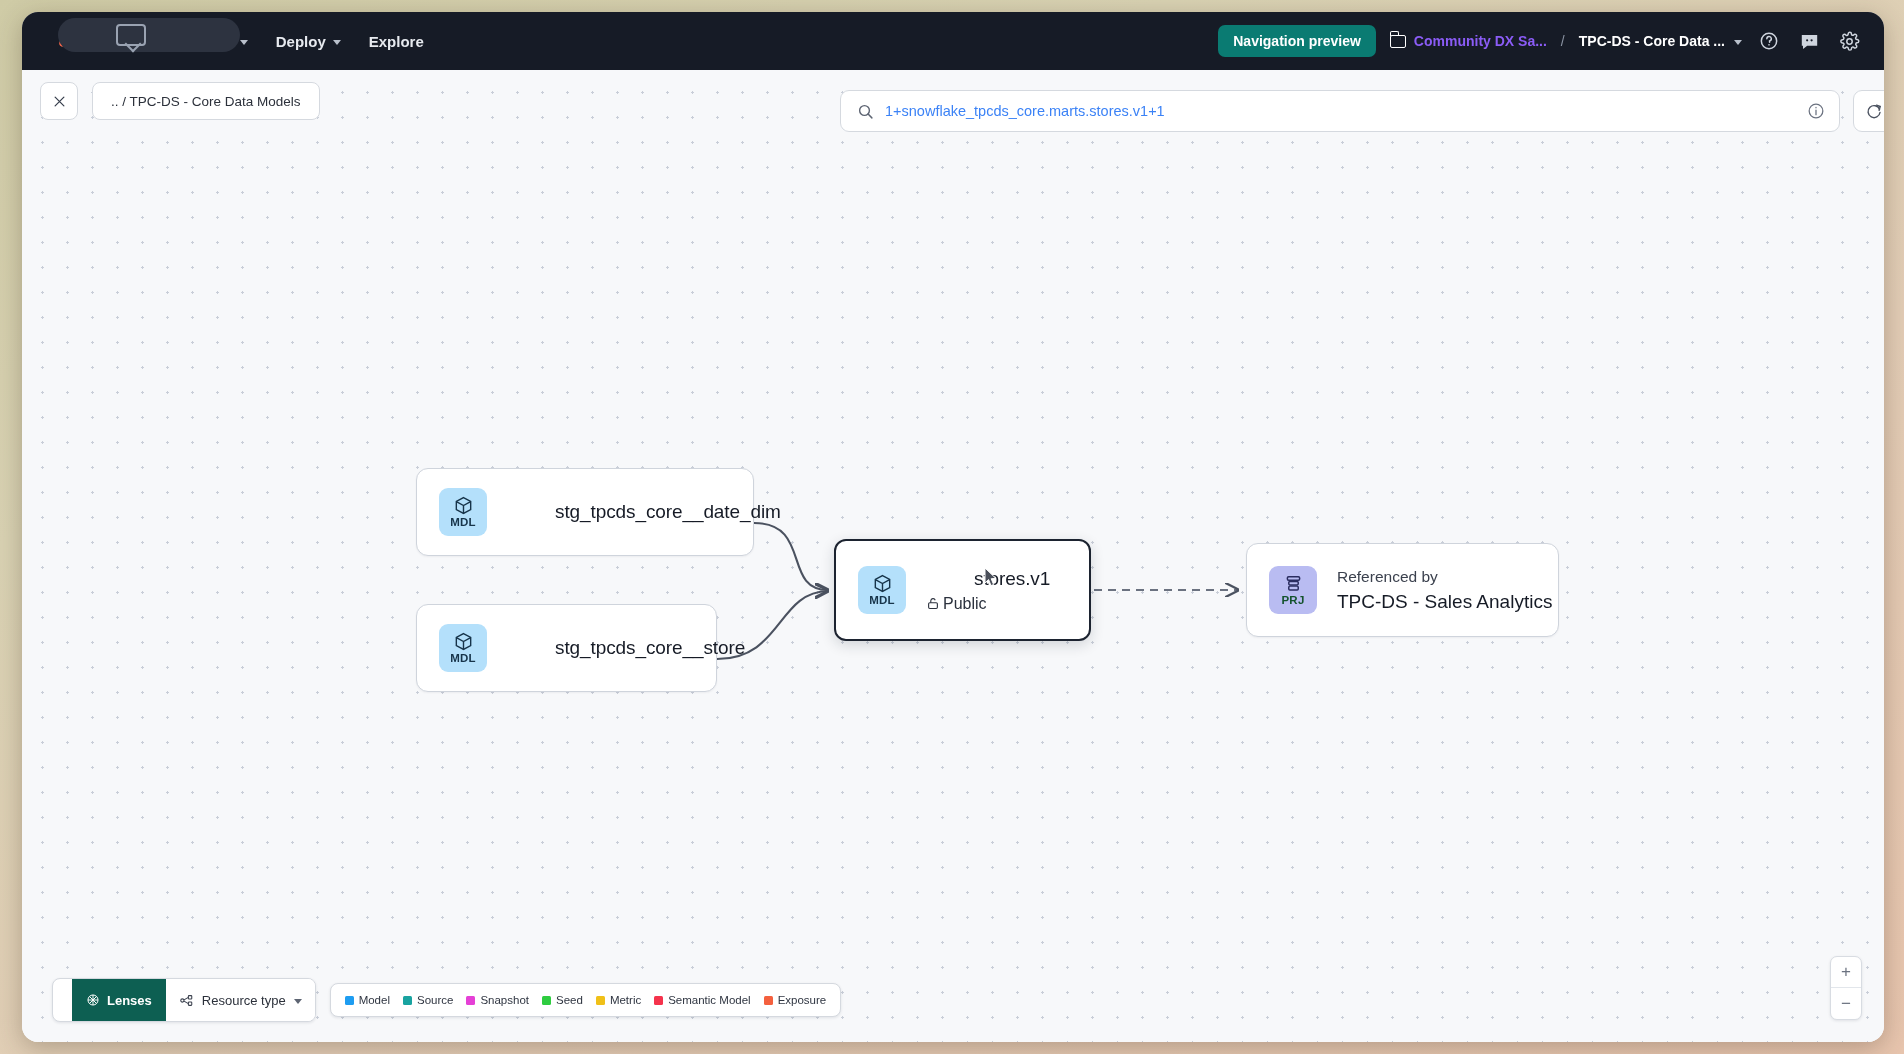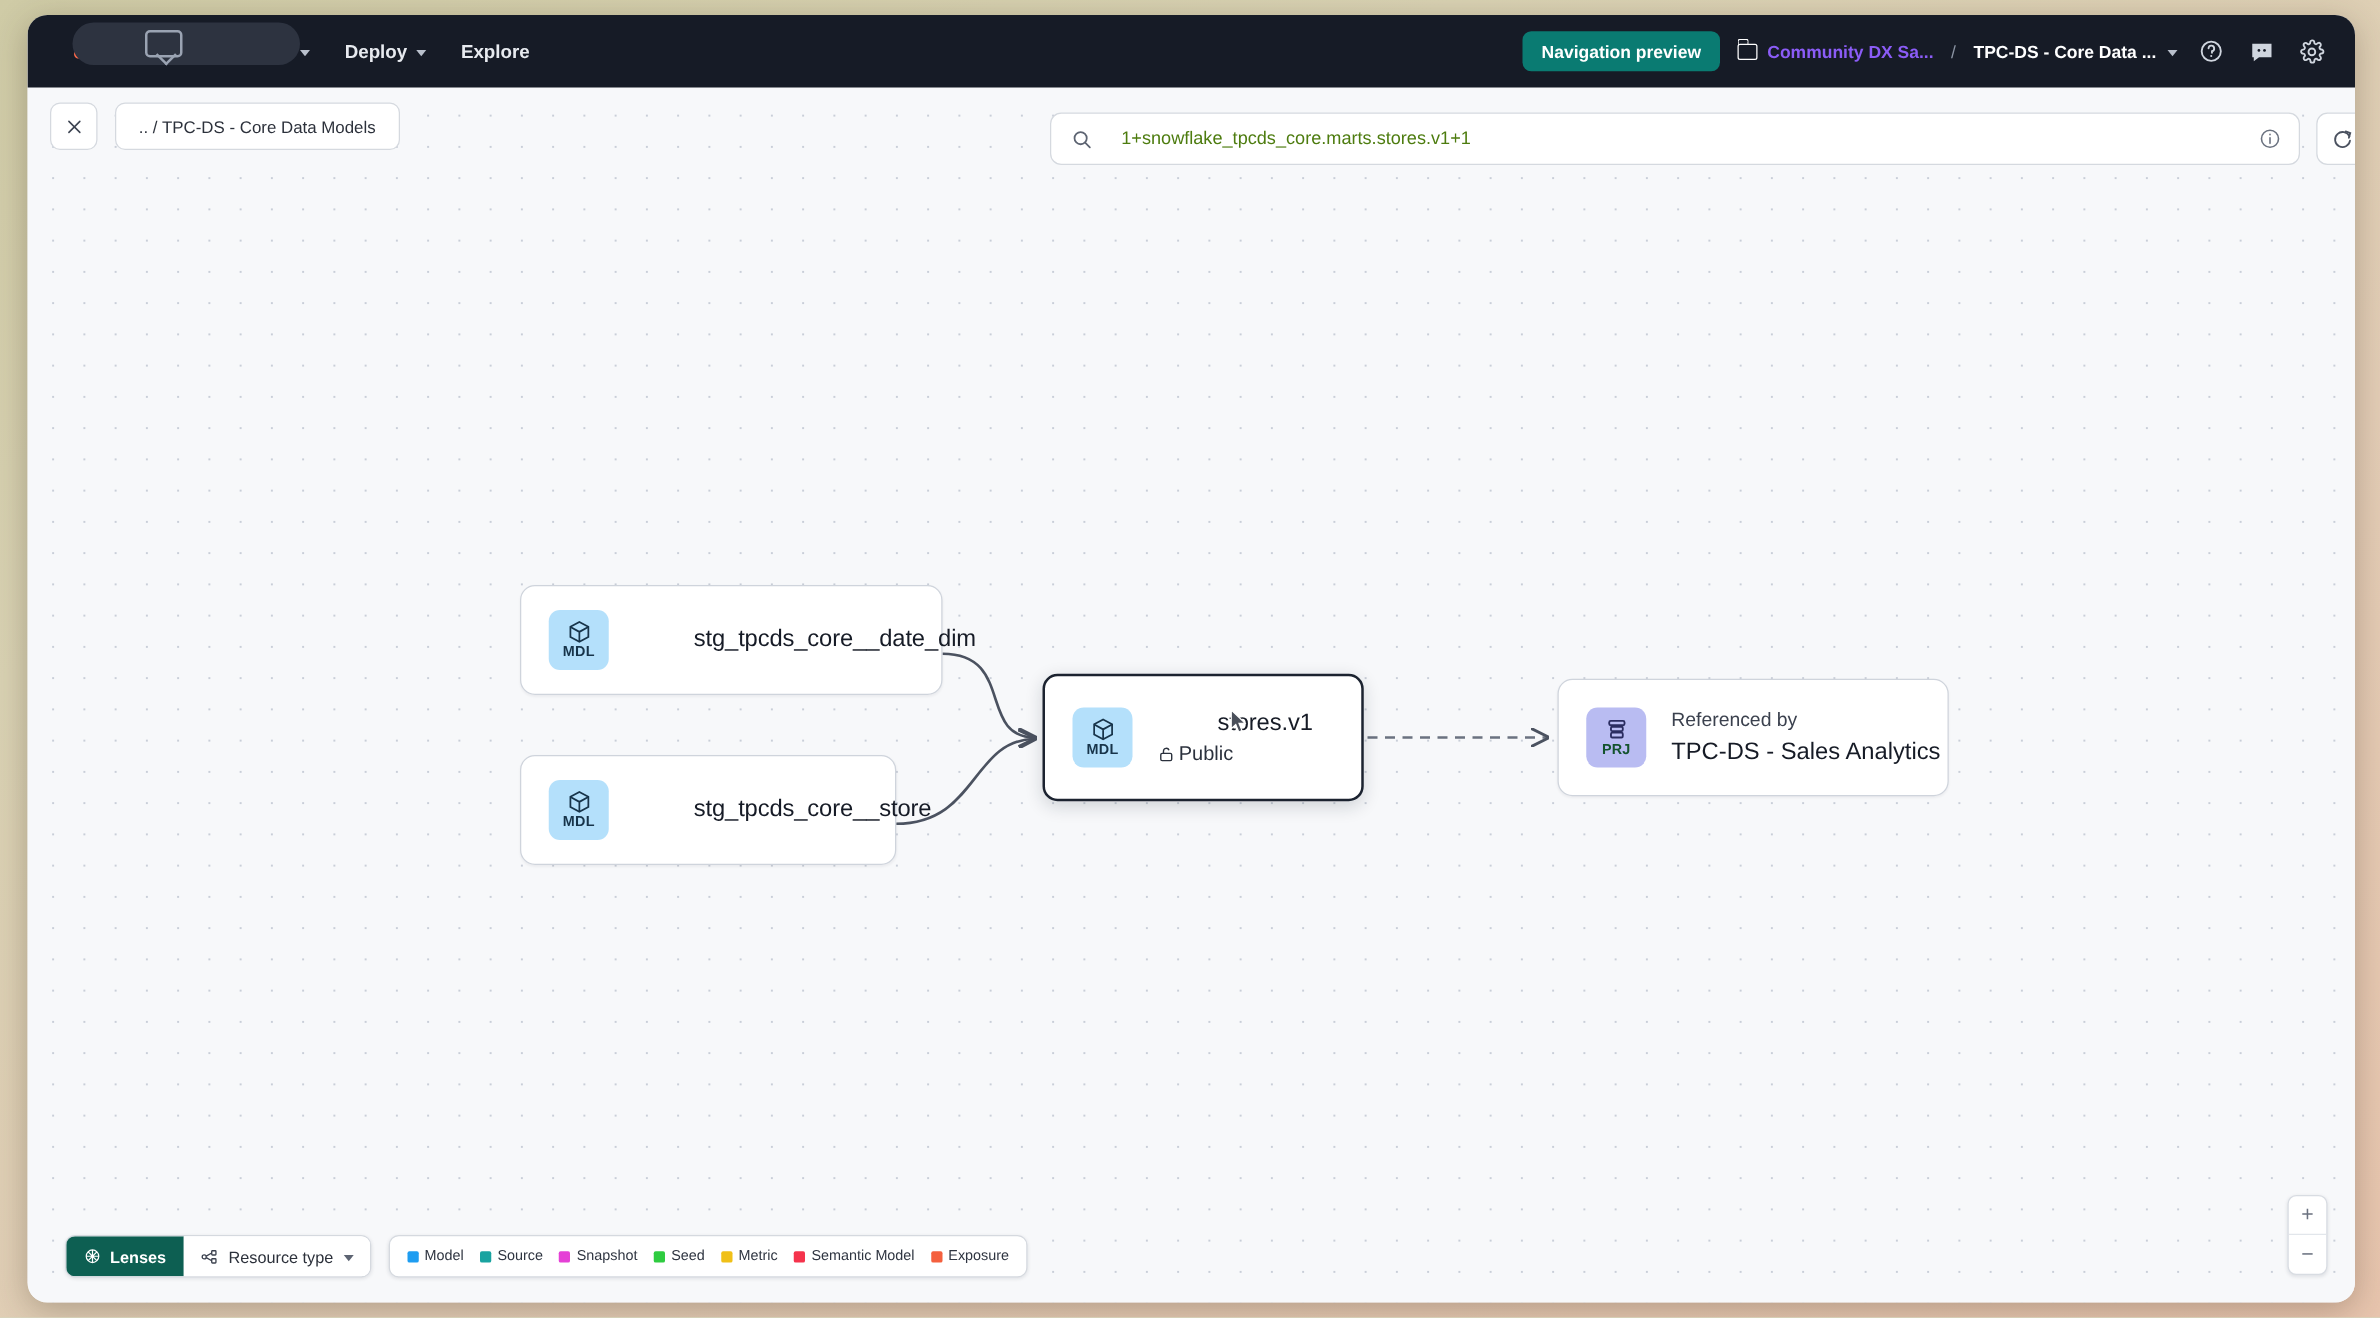--- a/index.html
+++ b/index.html
@@ -214,23 +214,22 @@
     align-items: center;
     padding: 0 14px 0 16px;
     gap: 11px;
   }
   #search-input {
     flex: 1;
     border: none;
     outline: none;
     font-family: "Liberation Sans", sans-serif;
     font-size: 14.5px;
-    color: #4d7c0f;
+    color: #3b82f6;
     background: transparent;
-    margin-left: 12px;
   }
   #refresh-btn { width: 42px; height: 42px; flex: none; border-radius: 9px; }
 
   
   #canvas {
     position: absolute;
     left: 0; top: 58px;
     width: 1862px;
     height: 972px;
     background-color: #f7f8fa;
@@ -300,27 +299,28 @@
   #bottom-bar {
     position: absolute;
     left: 30px;
     bottom: 20px;
     display: flex;
     align-items: center;
     gap: 14px;
     z-index: 25;
   }
   #lens-group {
-    height: 34px;
+    height: 44px;
     display: flex;
     border-radius: 8px;
     overflow: hidden;
     border: 1px solid #d5d9df;
     background: #ffffff;
     box-shadow: 0 1px 3px rgba(20,28,45,.10);
+    padding-left: 19px;
   }
   #lenses-btn {
     background: #0d5f52;
     color: #ffffff;
     font-size: 13px;
     font-weight: bold;
     display: flex; align-items: center; gap: 7px;
     padding: 0 14px;
     cursor: pointer;
   }

